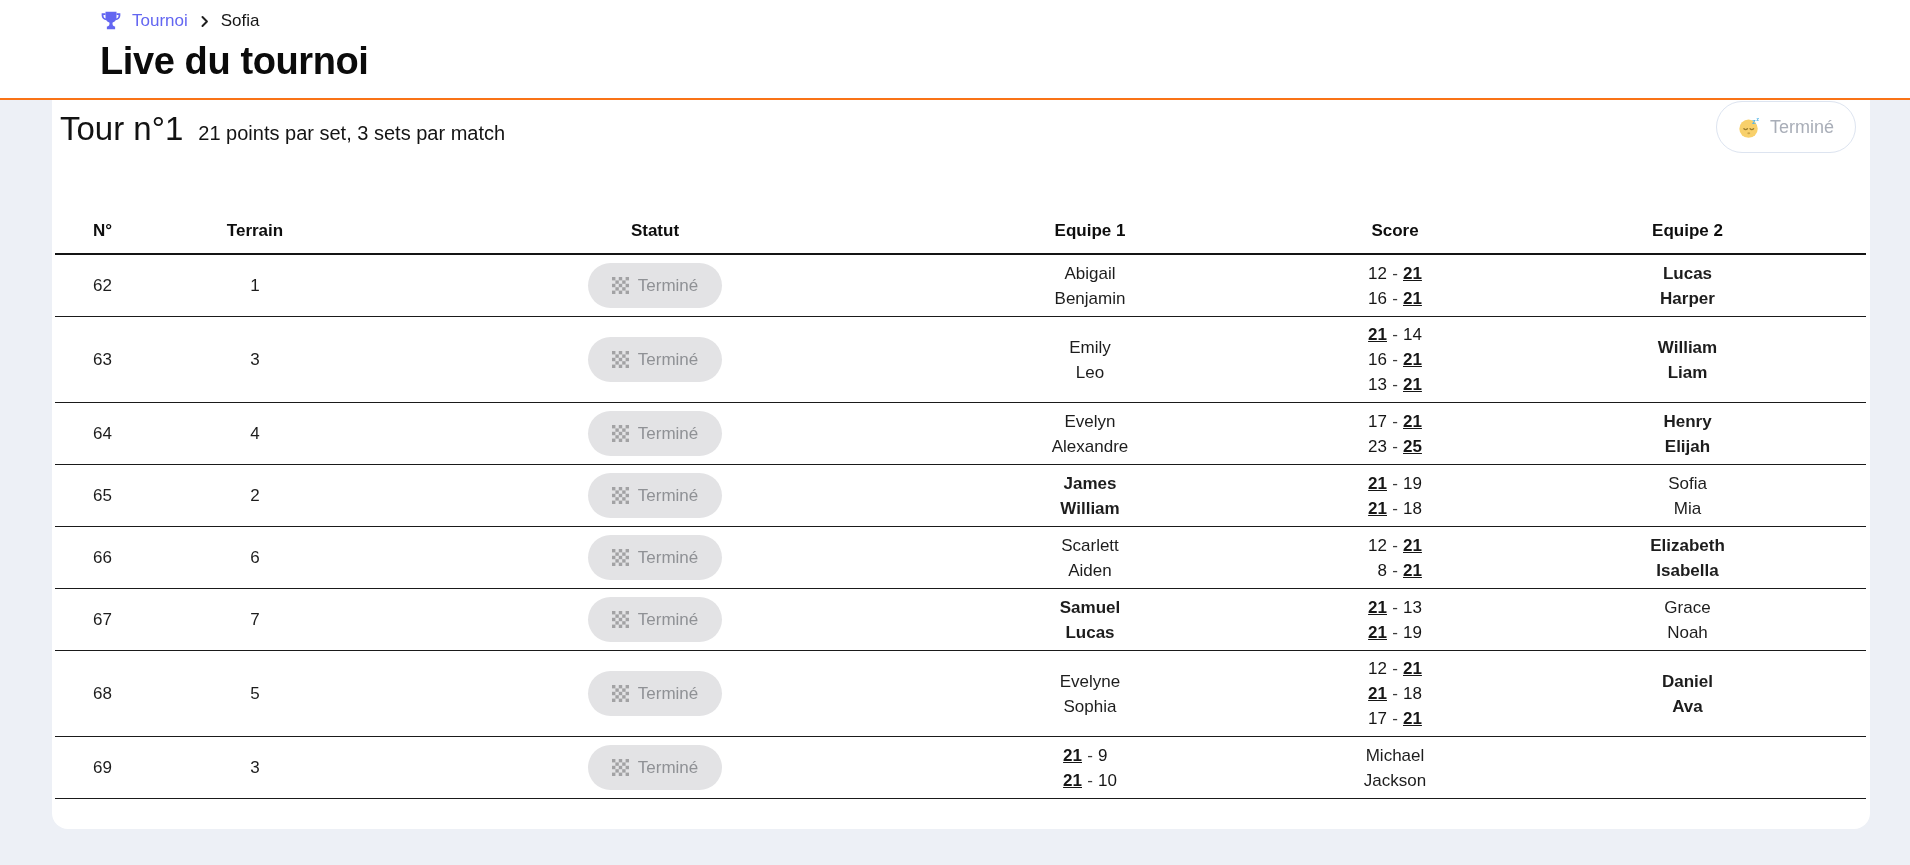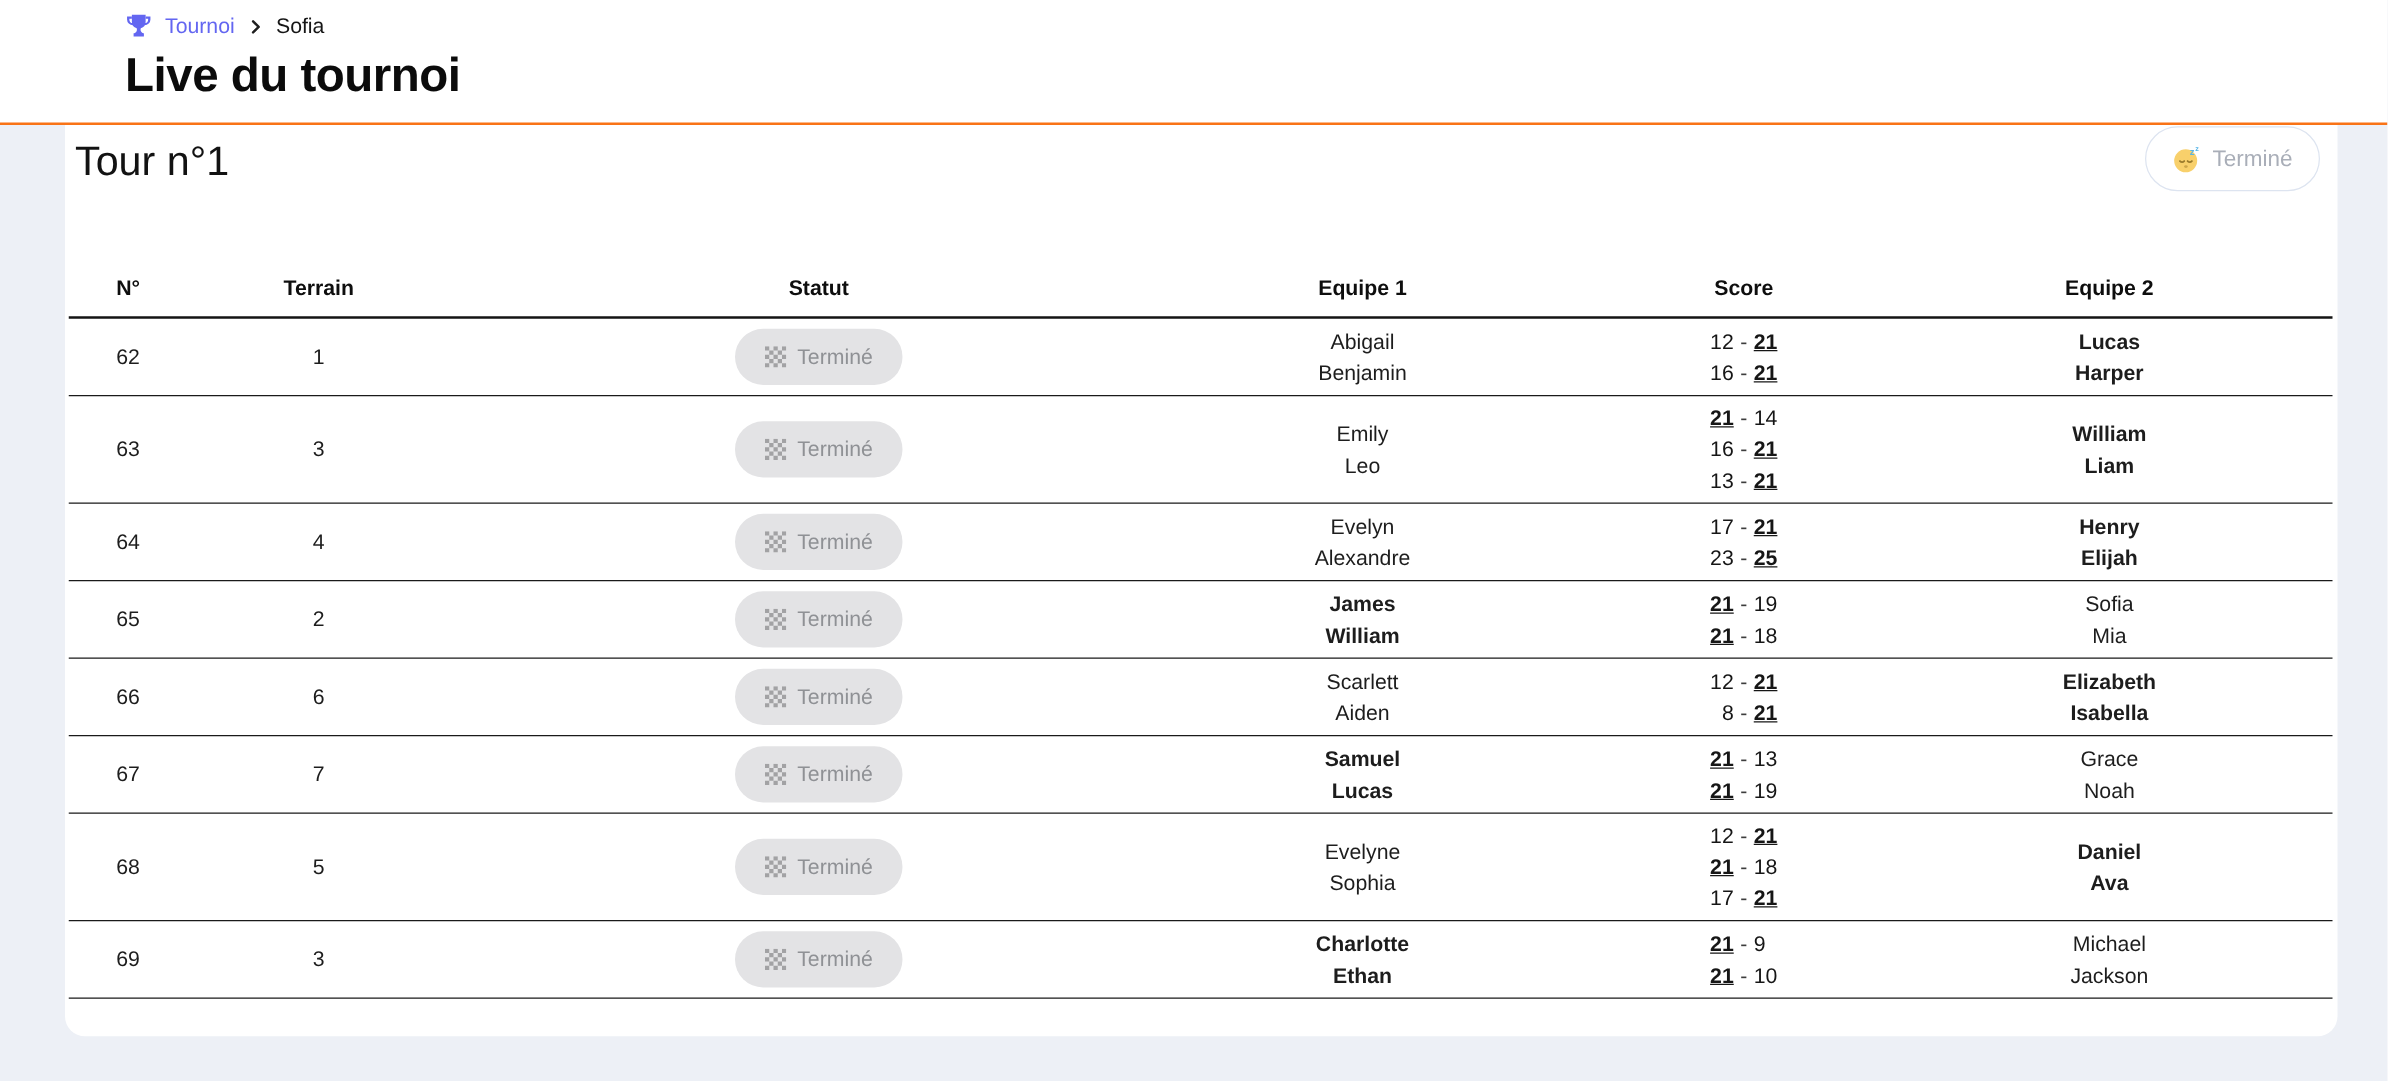--- a/index.html
+++ b/index.html
@@ -83,20 +83,21 @@
     </span>
     <span class="crumb-current">Sofia</span>
   </div>
   <div class="page-title">Live du tournoi</div>
 </div>
 
 <div class="card">
   <div class="round-header">
     <div class="round-title-wrap">
       <span class="round-title">Tour n°1</span>
+      <span class="round-subtitle">21 points par set, 3 sets par match</span>
     </div>
     <div class="round-badge">
       <span style="display:flex;">
         <svg width="23" height="23" viewBox="0 0 24 24">
           <circle cx="11" cy="13.2" r="9.6" fill="#f8d06b"></circle>
           <path d="M6.2 13.4c1.1 1.1 2.5 1.1 3.6 0" stroke="#9a7b2c" stroke-width="1.5" fill="none" stroke-linecap="round"></path>
           <path d="M12.6 13.4c1.1 1.1 2.5 1.1 3.6 0" stroke="#9a7b2c" stroke-width="1.5" fill="none" stroke-linecap="round"></path>
           <ellipse cx="11.2" cy="18" rx="1.5" ry="1.1" fill="#b08a33" opacity=".6"></ellipse>
           <text x="14.5" y="8" font-size="8" fill="#56b5e8" font-weight="bold" font-family="sans-serif">z</text>
           <text x="19" y="5" font-size="6" fill="#56b5e8" font-weight="bold" font-family="sans-serif">z</text>
@@ -466,24 +467,20 @@
                   <rect x="3.4" y="10.2" width="3.4" height="3.4"></rect>
                   <rect x="10.2" y="10.2" width="3.4" height="3.4"></rect>
                   <rect x="0" y="13.6" width="3.4" height="3.4"></rect>
                   <rect x="6.8" y="13.6" width="3.4" height="3.4"></rect>
                   <rect x="13.6" y="13.6" width="3.4" height="3.4"></rect>
                 </svg>
               </span>
               <span>Terminé</span>
             </span>
           </div>
-          <div class="c team winner">
-            <span class="player">Charlotte</span>
-            <span class="player">Ethan</span>
-          </div>
           <div class="c">
             <div class="set-line">
               <span class="sn l win">21</span>
               <span class="dash">-</span>
               <span class="sn r">9</span>
             </div>
             <div class="set-line">
               <span class="sn l win">21</span>
               <span class="dash">-</span>
               <span class="sn r">10</span>

